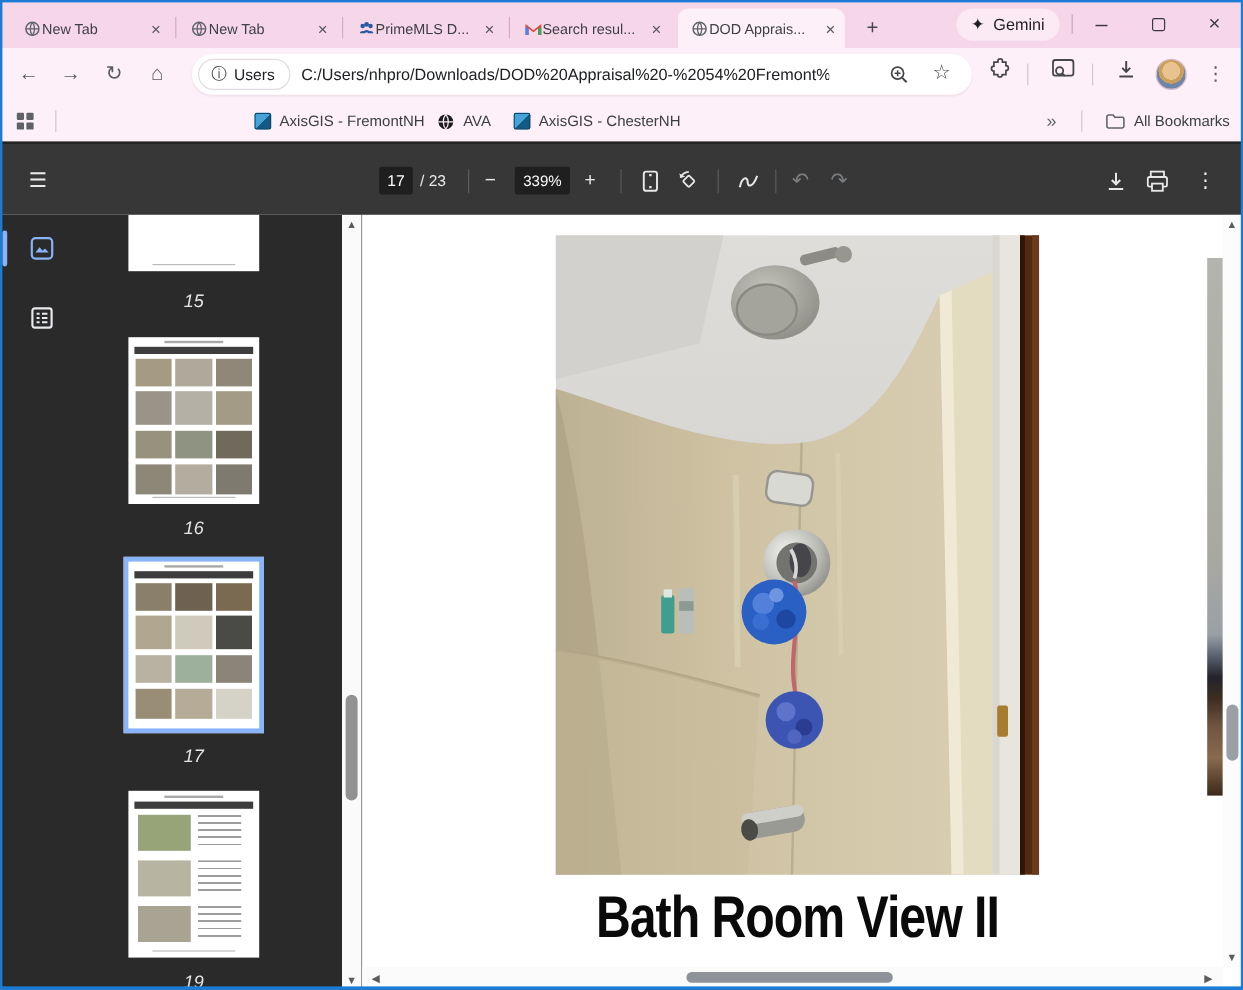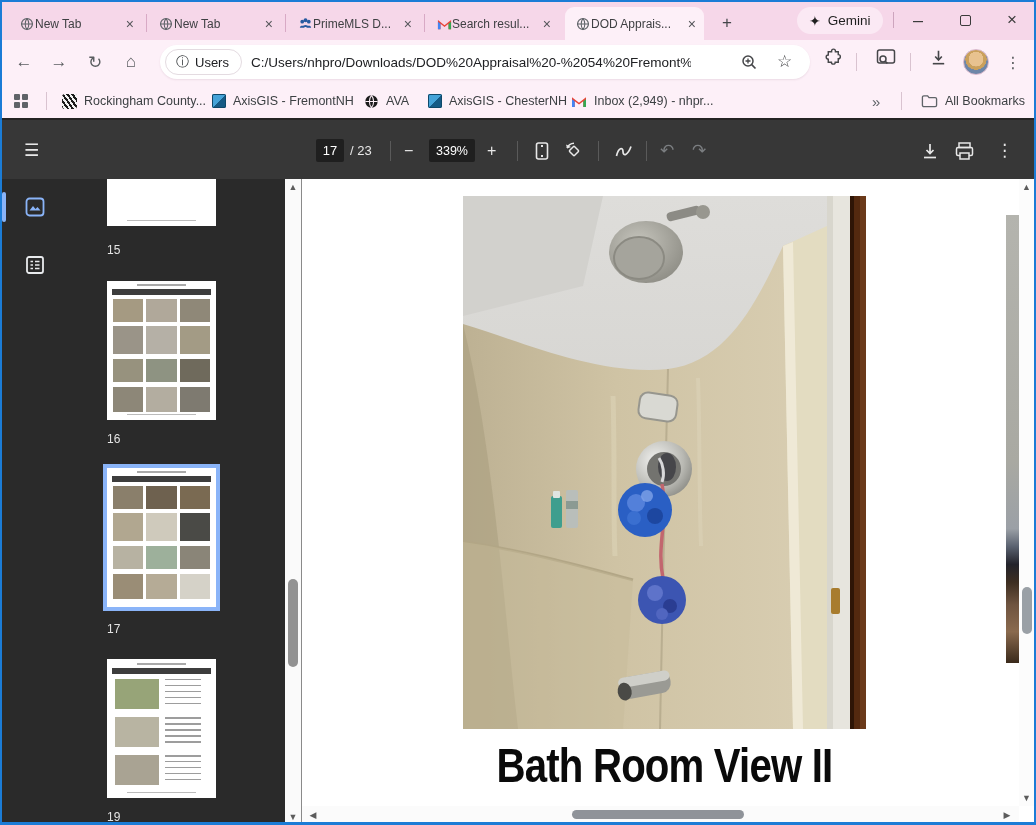--- a/index.html
+++ b/index.html
@@ -50,21 +50,21 @@
   .pdfsep { position:absolute; top:21px; width:1px; height:20px; background:#5a5a5a; }
   #pageinput { position:absolute; left:316px; top:37px; width:28px; height:23px; background:#1f1f1f; border:none; border-radius:2px; color:#fff; font-size:13px; text-align:center; font-family:inherit; top:19px; }
   .darkbox { position:absolute; left:429px; top:19px; width:46px; height:23px; background:#1f1f1f; border-radius:2px; color:#fff; font-size:12.5px; display:flex; align-items:center; justify-content:center; }
 
   
   #content { position:absolute; left:0; top:179px; width:1036px; height:646px; overflow:hidden; }
   #sidebar { position:absolute; left:0; top:0; width:301px; height:646px; background:#2a2a2a; overflow:hidden; }
   #sidebar-divider { position:absolute; left:301px; top:0; width:1px; height:646px; background:#8a8a8a; }
   .railic { position:absolute; left:25px; width:20px; height:20px; }
   .tpage { position:absolute; left:107px; width:109px; height:139px; background:#fff; }
-  .tlabel2 { position:absolute; left:107px; width:109px; font-size:12px; color:#e4e4e4; }
+  .tlabel2 { position:absolute; left:107px; width:109px; text-align:center; font-size:15px; color:#e4e4e4;font-style:italic; }
   .tline { position:absolute; left:30px; right:30px; height:2px; background:#a9a9a9; }
   .tband { position:absolute; left:5px; right:5px; height:6px; background:#3d3d3d; }
   .trow { position:absolute; left:6px; right:6px; display:flex; gap:3px; }
   .trow span { flex:1; }
   .tfoot { position:absolute; left:20px; right:20px; bottom:5px; height:1.5px; background:#bbb; }
   .sel17 { position:absolute; left:103px; top:285px; width:117px; height:147px; border:4px solid #8ab4f8; background:#fff; }
   .crow { position:absolute; left:8px; display:flex; gap:6px; align-items:flex-start; }
   .clines { width:36px; height:26px; background:repeating-linear-gradient(#9d9d9d 0 1.5px, transparent 1.5px 6px); }
   #sb-scroll { position:absolute; left:285px; top:0; width:16px; height:646px; background:#fafafa; }
   .scrollarrow { color:#5c5c5c; font-size:9px; position:absolute; width:16px; text-align:center; }
@@ -204,50 +204,36 @@
   <div id="bookmarks">
     <div class="bm" style="left:14px">
       <span class="appsgrid">
           <i></i>
           <i></i>
           <i></i>
           <i></i>
         </span>
     </div>
     <div class="bmsep" style="left:46px"></div>
-    <div class="bm" style="left:62px">
-      <span class="ic-stripes"></span>
-      <span>Rockingham County...</span>
-    </div>
     <div class="bm" style="left:212px">
       <span class="ic-axis"></span>
       <span>AxisGIS - FremontNH</span>
     </div>
     <div class="bm" style="left:364px">
       <span>
           <svg class="gl" width="15" height="15" viewBox="0 0 16 16">
             <circle cx="8" cy="8" r="6.6" fill="#1c1c1c"></circle>
             <path d="M1.4 8 H14.6 M8 1.4 C5 5 5 11 8 14.6 C11 11 11 5 8 1.4" stroke="#fdf0f8" stroke-width="1.1" fill="none"></path>
           </svg>
         </span>
       <span>AVA</span>
     </div>
     <div class="bm" style="left:428px">
       <span class="ic-axis"></span>
       <span>AxisGIS - ChesterNH</span>
-    </div>
-    <div class="bm" style="left:571px">
-      <span>
-          <svg class="gl" width="16" height="13" viewBox="0 0 16 12">
-            <path d="M1 11.5 V1.8 L8 7.2 L15 1.8 V11.5 H12.3 V5.8 L8 9.1 L3.7 5.8 V11.5 Z" fill="#ea4335"></path>
-            <path d="M1 11.5 H3.7 V5.8 L1 3.7 Z" fill="#4285f4"></path>
-            <path d="M12.3 11.5 H15 V3.7 L12.3 5.8 Z" fill="#34a853"></path>
-          </svg>
-        </span>
-      <span>Inbox (2,949) - nhpr...</span>
     </div>
     <div class="bm" style="left:872px;font-size:15px;color:#5f6368">»</div>
     <div class="bmsep" style="left:901px"></div>
     <div class="bm" style="left:921px">
       <span>
           <svg class="gl" width="17" height="14" viewBox="0 0 18 14">
             <path d="M1.5 3 a1.5 1.5 0 0 1 1.5 -1.5 h4 l1.5 2 h6.5 a1.5 1.5 0 0 1 1.5 1.5 v6.5 a1.5 1.5 0 0 1 -1.5 1.5 h-12 a1.5 1.5 0 0 1 -1.5 -1.5 Z" stroke="#5f6368" stroke-width="1.4" fill="none"></path>
           </svg>
         </span>
       <span>All Bookmarks</span>

